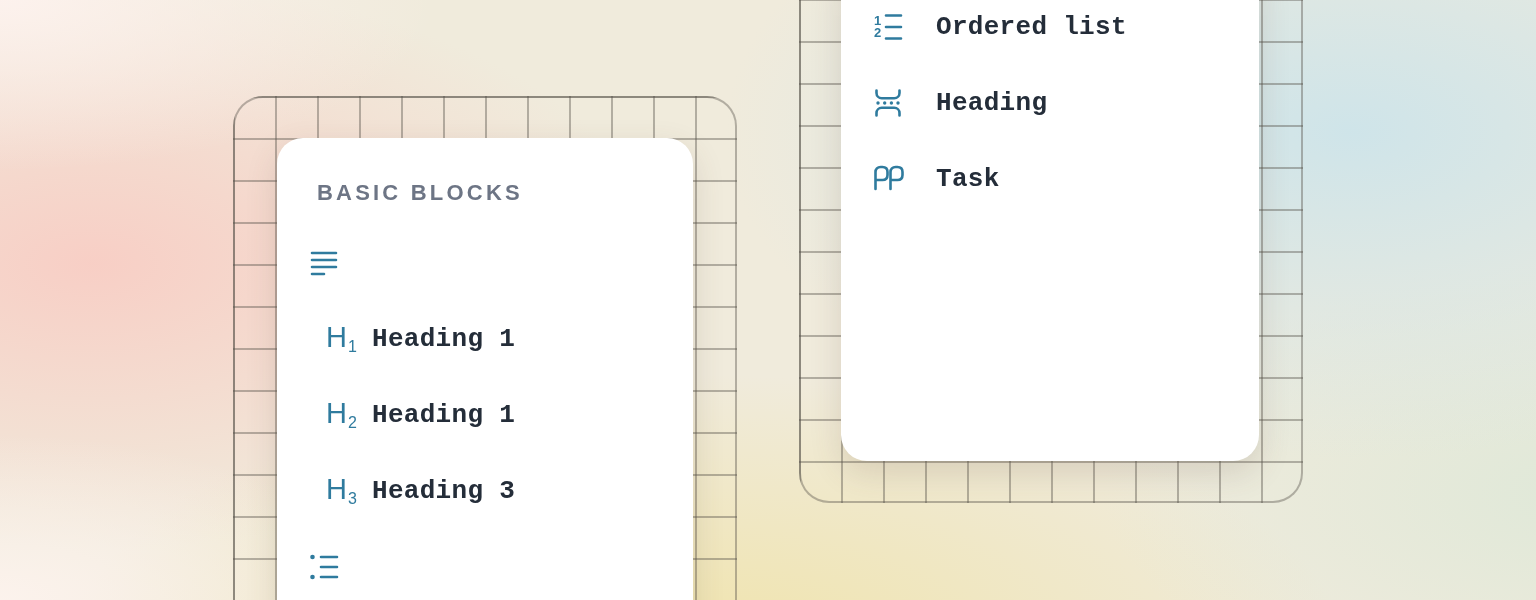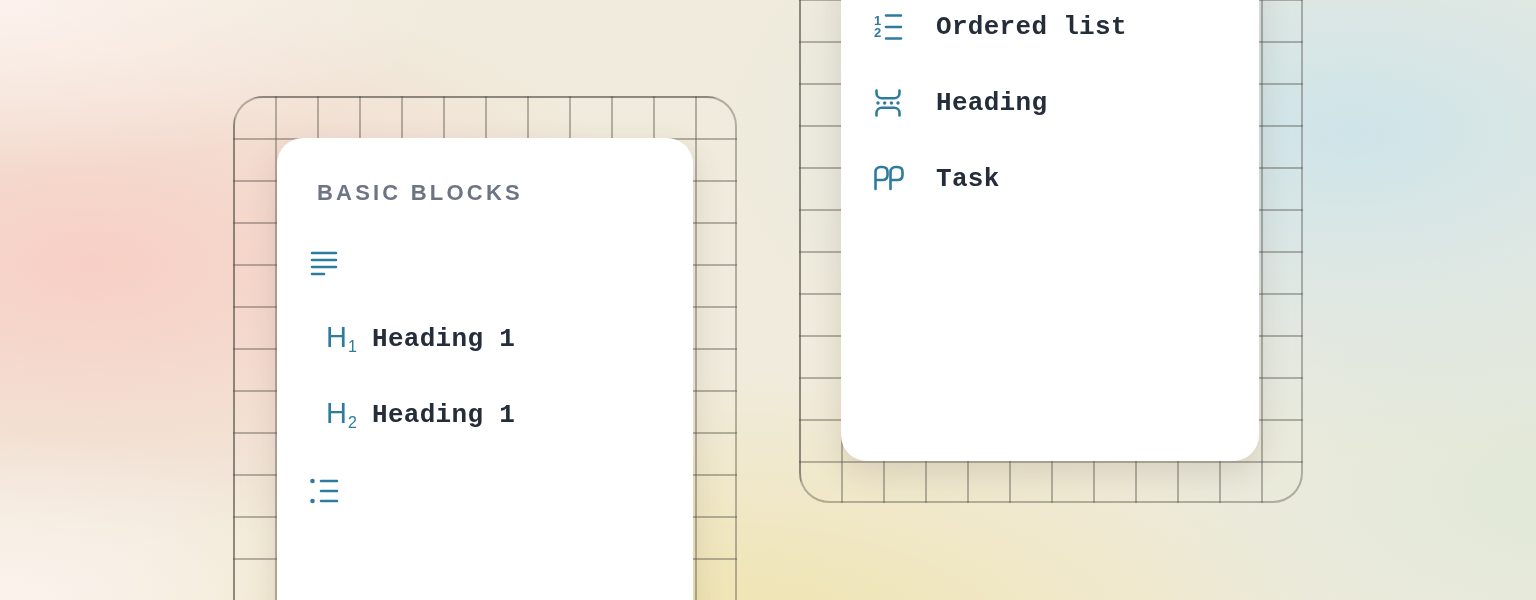--- a/index.html
+++ b/index.html
@@ -116,20 +116,26 @@
         <span class="label">Heading 1</span>
       </div>
       <div class="row">
         <span class="icon">
           <span class="hico">H<sub>2</sub></span>
         </span>
         <span class="label">Heading 1</span>
       </div>
       <div class="row">
         <span class="icon">
+          <span class="hico">H<sub>3</sub></span>
+        </span>
+        <span class="label">Heading 3</span>
+      </div>
+      <div class="row">
+        <span class="icon">
           <svg viewBox="0 0 32 32">
             <path d="M13 6h16M13 16h16M13 26h16"></path>
             <circle class="f" cx="4.5" cy="6" r="2.3"></circle>
             <circle class="f" cx="4.5" cy="26" r="2.3"></circle>
           </svg>
         </span>
       </div>
     </div>
 </div>
 

